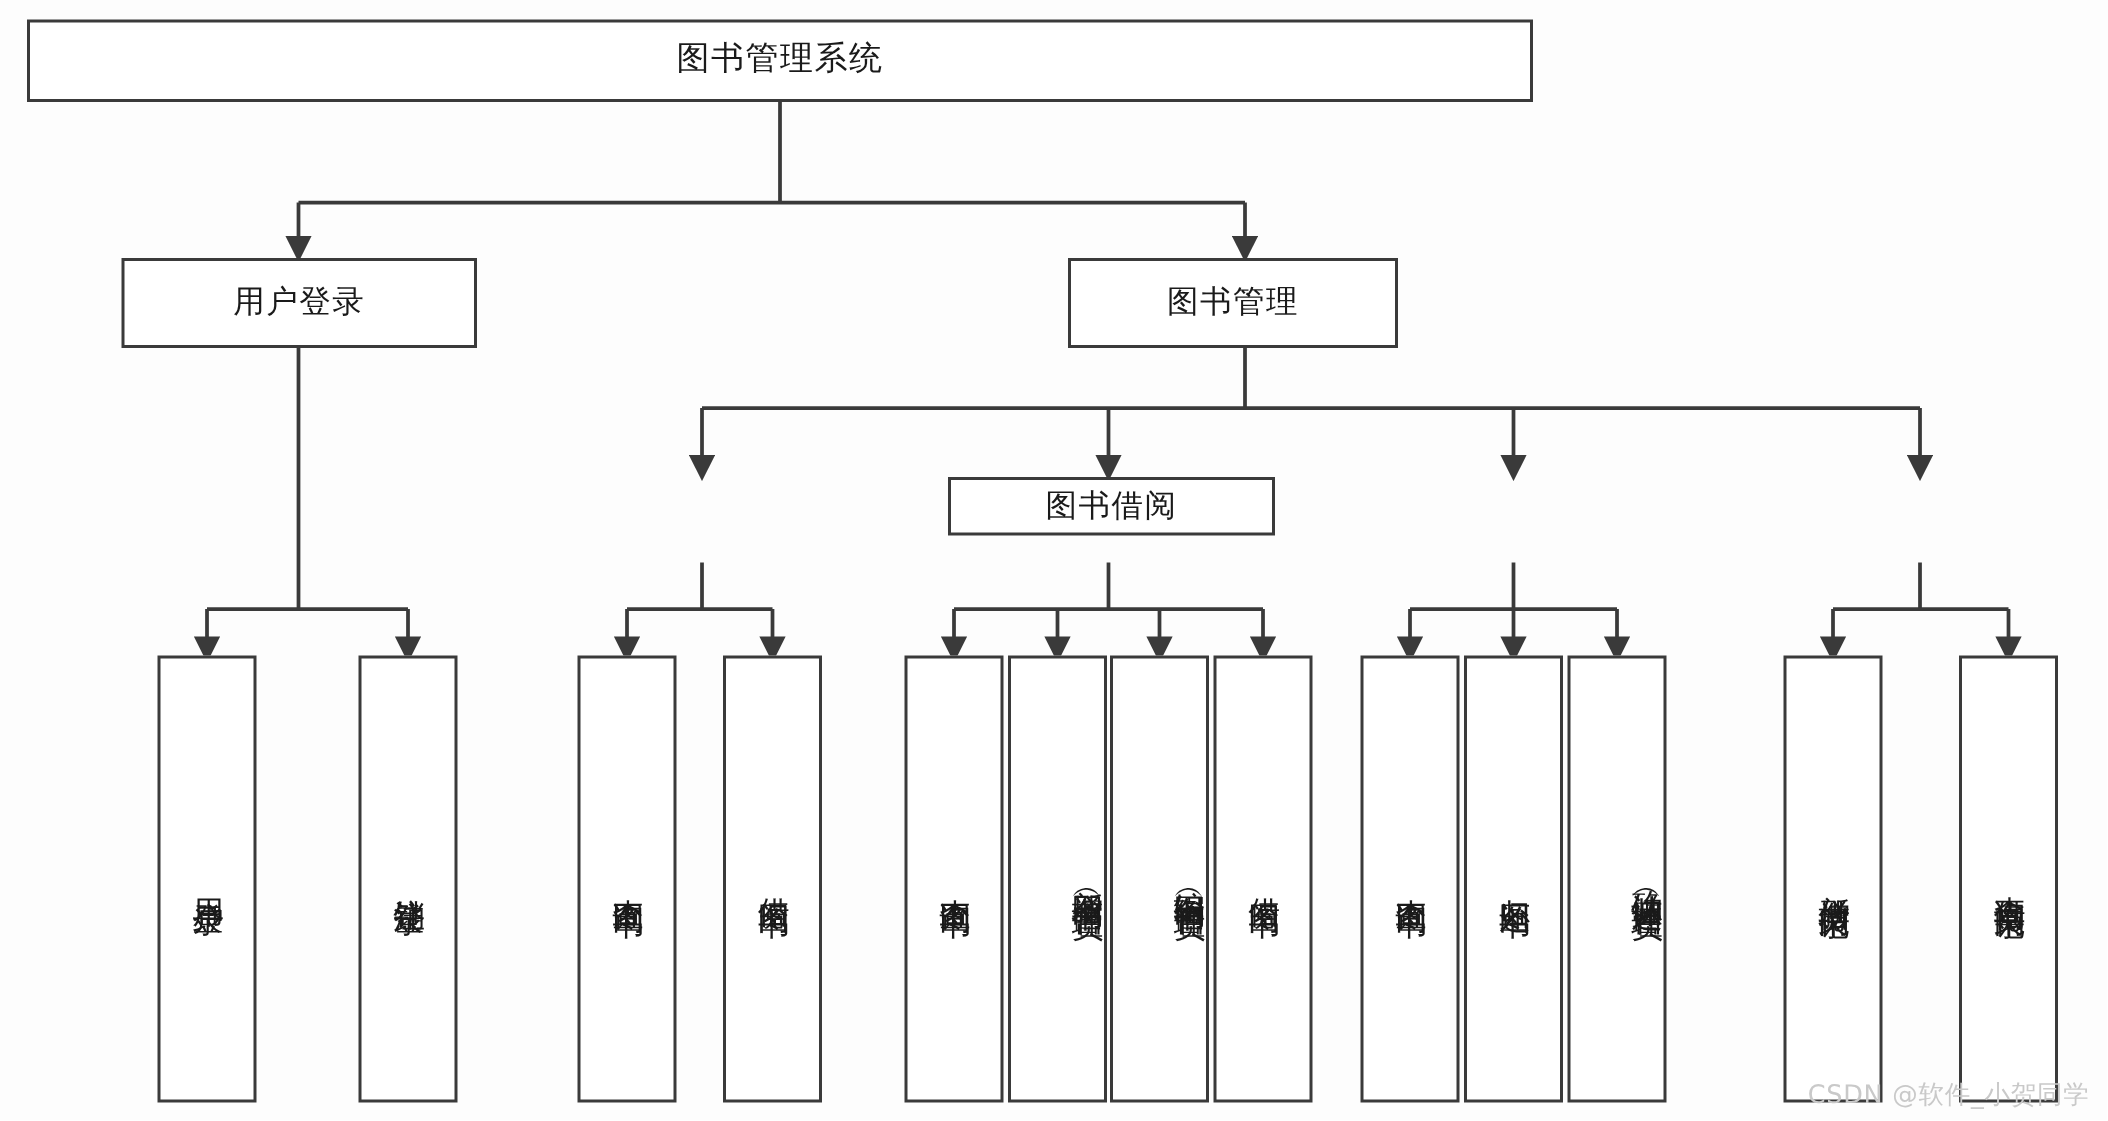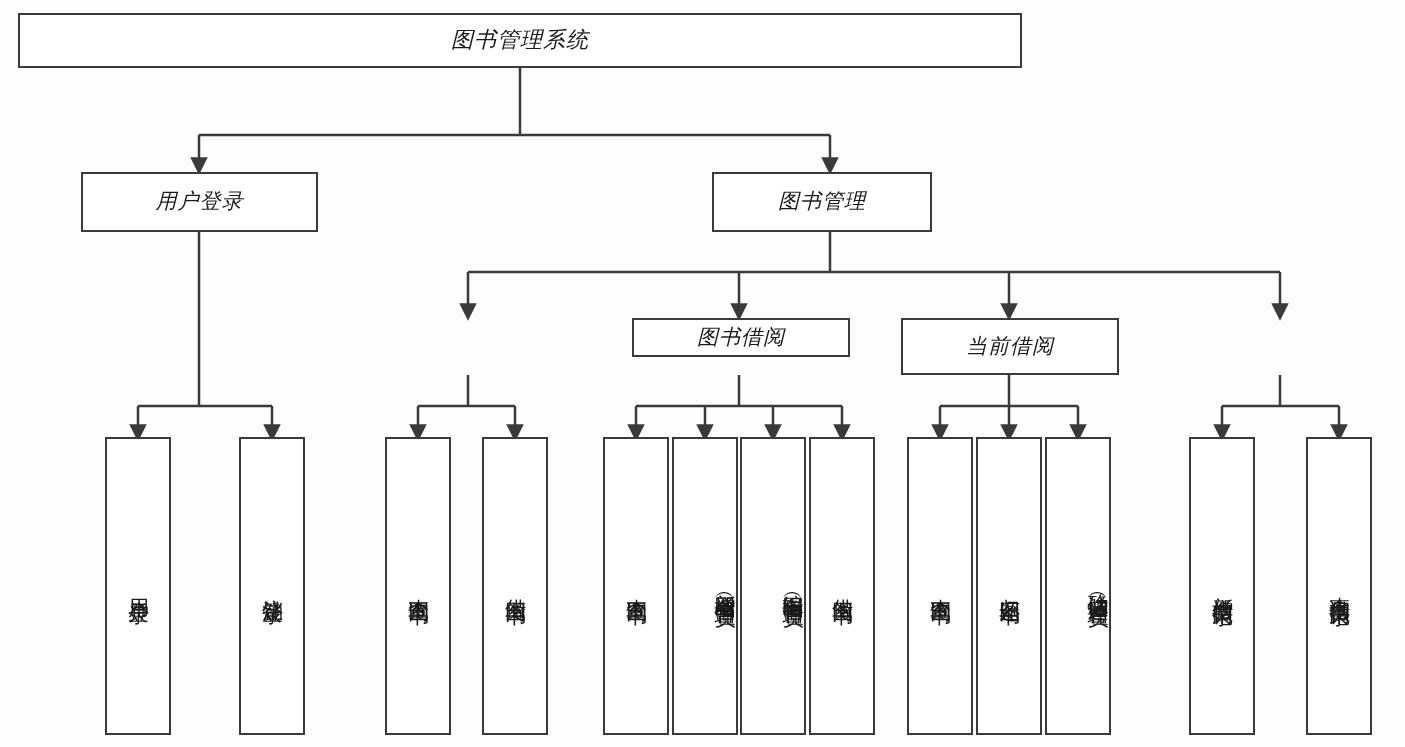--- a/index.html
+++ b/index.html
@@ -35,21 +35,20 @@
     align-items: center;
     justify-content: center;
     color: #1a1a1a;
     text-align: center;
     line-height: 1.12;
   }
   .node.horiz {
     font-size: 21px;
     letter-spacing: 1px;
     padding: 0 2px;
-    font-style: italic;
   }
   .node.vert {
     writing-mode: vertical-rl;
     text-orientation: upright;
     font-size: 21px;
     letter-spacing: 2px;
     padding: 6px 0;
     align-items: flex-start;
     justify-content: center;
   }
@@ -136,23 +135,20 @@
 
   <div class="node horiz" style="left:712px; top:172px; width:220px; height:60px;">
     <span>图书管理</span>
   </div>
 
 
   <div class="node horiz" style="left:632px; top:318px; width:218px; height:39px;">
     <span>图书借阅</span>
   </div>
 
-  <div class="node horiz" style="left:901px; top:318px; width:218px; height:57px;">
-    <span>当前借阅</span>
-  </div>
 
 
   <div class="node vert centered" style="left:105px; top:437px; width:66px; height:298px;">
     <span>用户登录</span>
   </div>
 
   <div class="node vert centered" style="left:239px; top:437px; width:66px; height:298px;">
     <span>注销登录</span>
   </div>
 
@@ -193,13 +189,14 @@
   </div>
 
   <div class="node vert centered" style="left:1189px; top:437px; width:66px; height:298px;">
     <span>新增借阅记录</span>
   </div>
 
   <div class="node vert centered" style="left:1306px; top:437px; width:66px; height:298px;">
     <span>查询借阅记录</span>
   </div>
 
+  <div id="watermark">CSDN @软件_小贺同学</div>
 </div>
 
 </body></html>

